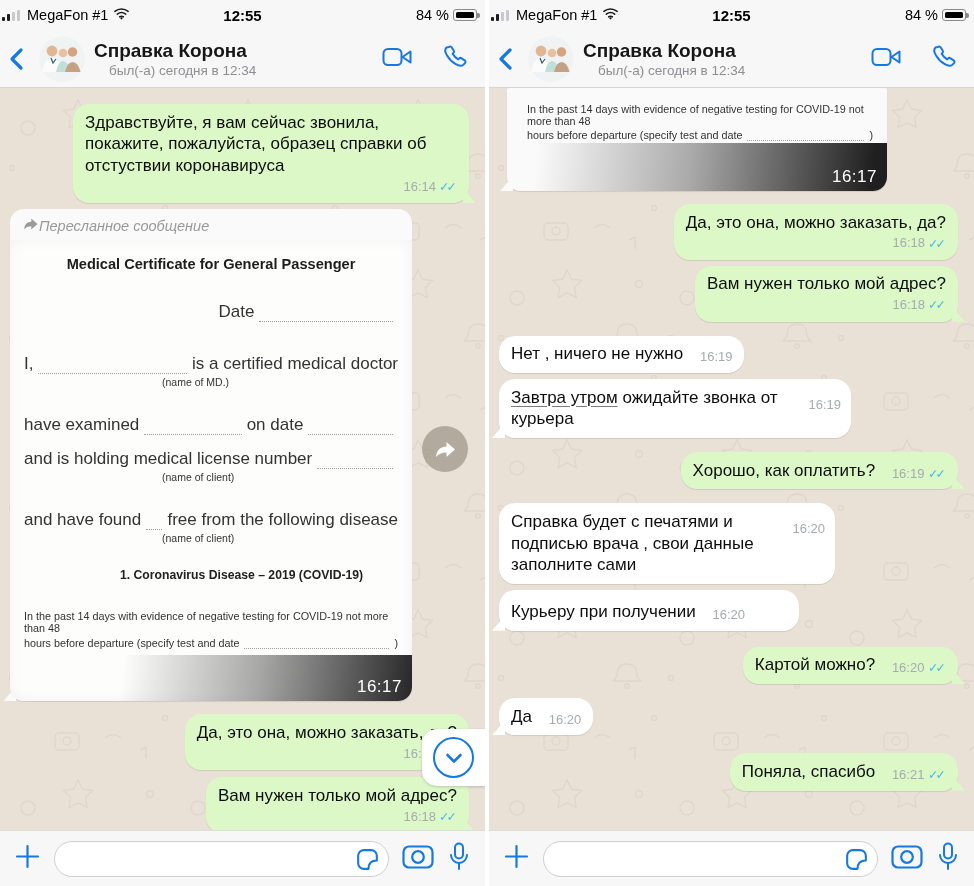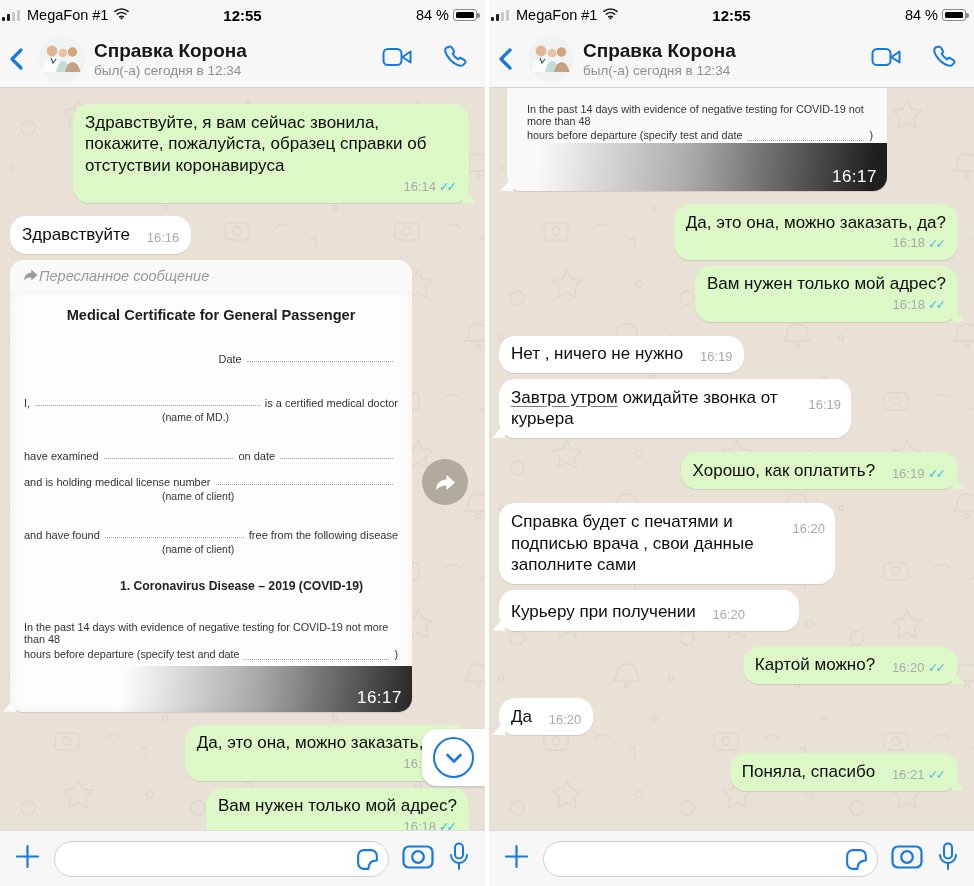--- a/index.html
+++ b/index.html
@@ -20,21 +20,21 @@
   .batt { width:24px; height:11.5px; border:1.2px solid #8a8a8a; border-radius:3px; position:relative; }
   .batt i { position:absolute; top:1.5px; bottom:1.5px; left:1.5px; width:82%; background:#000; border-radius:1.5px; }
   .batt::after { content:''; position:absolute; right:-4px; top:2.8px; width:2.6px; height:4.8px; background:#8a8a8a; border-radius:0 2px 2px 0; }
 
   
   .chatheader { height:58px; background:#F7F7F7; border-bottom:1px solid #D5D5D7; display:flex; align-items:center; padding:0 14px 0 6px; gap:9px; flex:none; }
   .backbtn { flex:none; display:flex; align-items:center; }
   .avatar { width:46px; height:46px; border-radius:50%; overflow:hidden; flex:none; }
   .htxt { flex:1; min-width:0; padding-top:1px; }
   .htitle { font-size:19px; font-weight:700; color:#161616; line-height:1.15; }
-  .hsub { font-size:13.5px; color:#8E8E93; margin-top:1px; }
+  .hsub { font-size:13.5px; color:#8E8E93; margin-top:1px;margin-left:15px; }
   .hicons { display:flex; align-items:center; gap:28px; padding-right:4px; }
 
   
   .chat { flex:1; position:relative; overflow:hidden; }
   .wallpattern { position:absolute; inset:0; }
   .msgs { position:relative; z-index:1; height:100%; }
 
   .msg { position:relative; width:fit-content; max-width:400px; background:#fff; border-radius:16px; padding:7.5px 12px 8px;
          font-size:17px; line-height:1.28; color:#0d0d0d; display:flow-root; box-shadow:0 1px 1px rgba(0,0,0,.10); }
   .out { background:#DCF8C6; }
@@ -47,21 +47,21 @@
   .metab { display:flex; justify-content:flex-end; align-items:center; gap:3px; font-size:13px; color:#A6ABB0; margin-top:2px; }
   .ticks { letter-spacing:-3px; padding-right:3px; font-size:12.5px; color:#41B9EC; }
   .datelink { text-decoration:underline; text-decoration-color:#7b7b7b; text-underline-offset:3px; }
 
   
   .fwdmsg { position:relative; width:402px; background:#FAFAFA; border-radius:14px; margin:6px auto 0 10px; box-shadow:0 1px 1px rgba(0,0,0,.10); }
   .fwdmsg.tail-in::before { background:#FAFAFA; }
   .fwd-head { display:flex; align-items:center; padding:8px 12px 6px; color:#999; font-style:italic; font-size:14.5px; }
   .docwrap { position:relative; background:#FDFDFC; border-radius:0 0 14px 14px; overflow:hidden; padding:4px 14px 52px; box-shadow:inset 0 0 14px rgba(0,0,0,.05); }
   .doc-title { margin-top:12px; text-align:center; font-weight:700; font-size:14.6px; color:#1d1d1d; }
-  .drow { display:flex; font-size:11px; color:#333; }
+  .drow { display:flex; align-items:flex-end; font-size:17px; color:#333; }
   .drow span { white-space:nowrap; }
   .dots { border-bottom:1.2px dotted #A2A2A2; height:9px; margin:0 5px; }
   .flexline { flex:1; }
   .dsub { padding-left:138px; font-size:10.5px; color:#333; margin-top:2px; }
   .ddisease { margin:24px 0 0 96px; font-size:12.2px; font-weight:700; color:#222; }
   .dpast { margin-top:28px; font-size:10.8px; color:#333; }
   .dpast2 { margin-top:3px; display:flex; align-items:flex-end; font-size:10.8px; color:#333; }
   .docfade { position:absolute; left:0; right:0; bottom:0; height:46px; display:flex; align-items:flex-end; justify-content:flex-end;
              padding:0 10px 4px; background:linear-gradient(97deg, rgba(140,140,140,0) 28%, rgba(95,95,95,.55) 62%, rgba(28,28,28,.95) 100%); }
   .doctime { color:#fff; font-size:17px; letter-spacing:.5px; }
@@ -194,24 +194,20 @@
 
       <div class="msgs">
         <div class="msg out tail-out" style="margin:16px 16px 0 auto; max-width:396px;">
           <span>Здравствуйте, я вам сейчас звонила, покажите, пожалуйста, образец справки об отстуствии коронавируса</span>
           <span class="metab">
               <span>16:14</span>
               <span class="ticks">✓✓</span>
             </span>
         </div>
 
-        <div class="msg in" style="margin:13px auto 0 10px;">
-          <span>Здравствуйте</span>
-          <span class="meta">16:16</span>
-        </div>
 
         <div class="fwdmsg tail-in">
           <div class="fwd-head">
             <span>
               <svg width="17" height="14" viewBox="0 0 22 18">
                   <path d="M3 16 C3 9 7 6.2 12 6 V2 l8 7 -8 7 V12 C8 12.2 5 13.2 3 16 Z" fill="#9a9a9a"></path>
                 </svg>
             </span>
             <span>Пересланное сообщение</span>
           </div>

